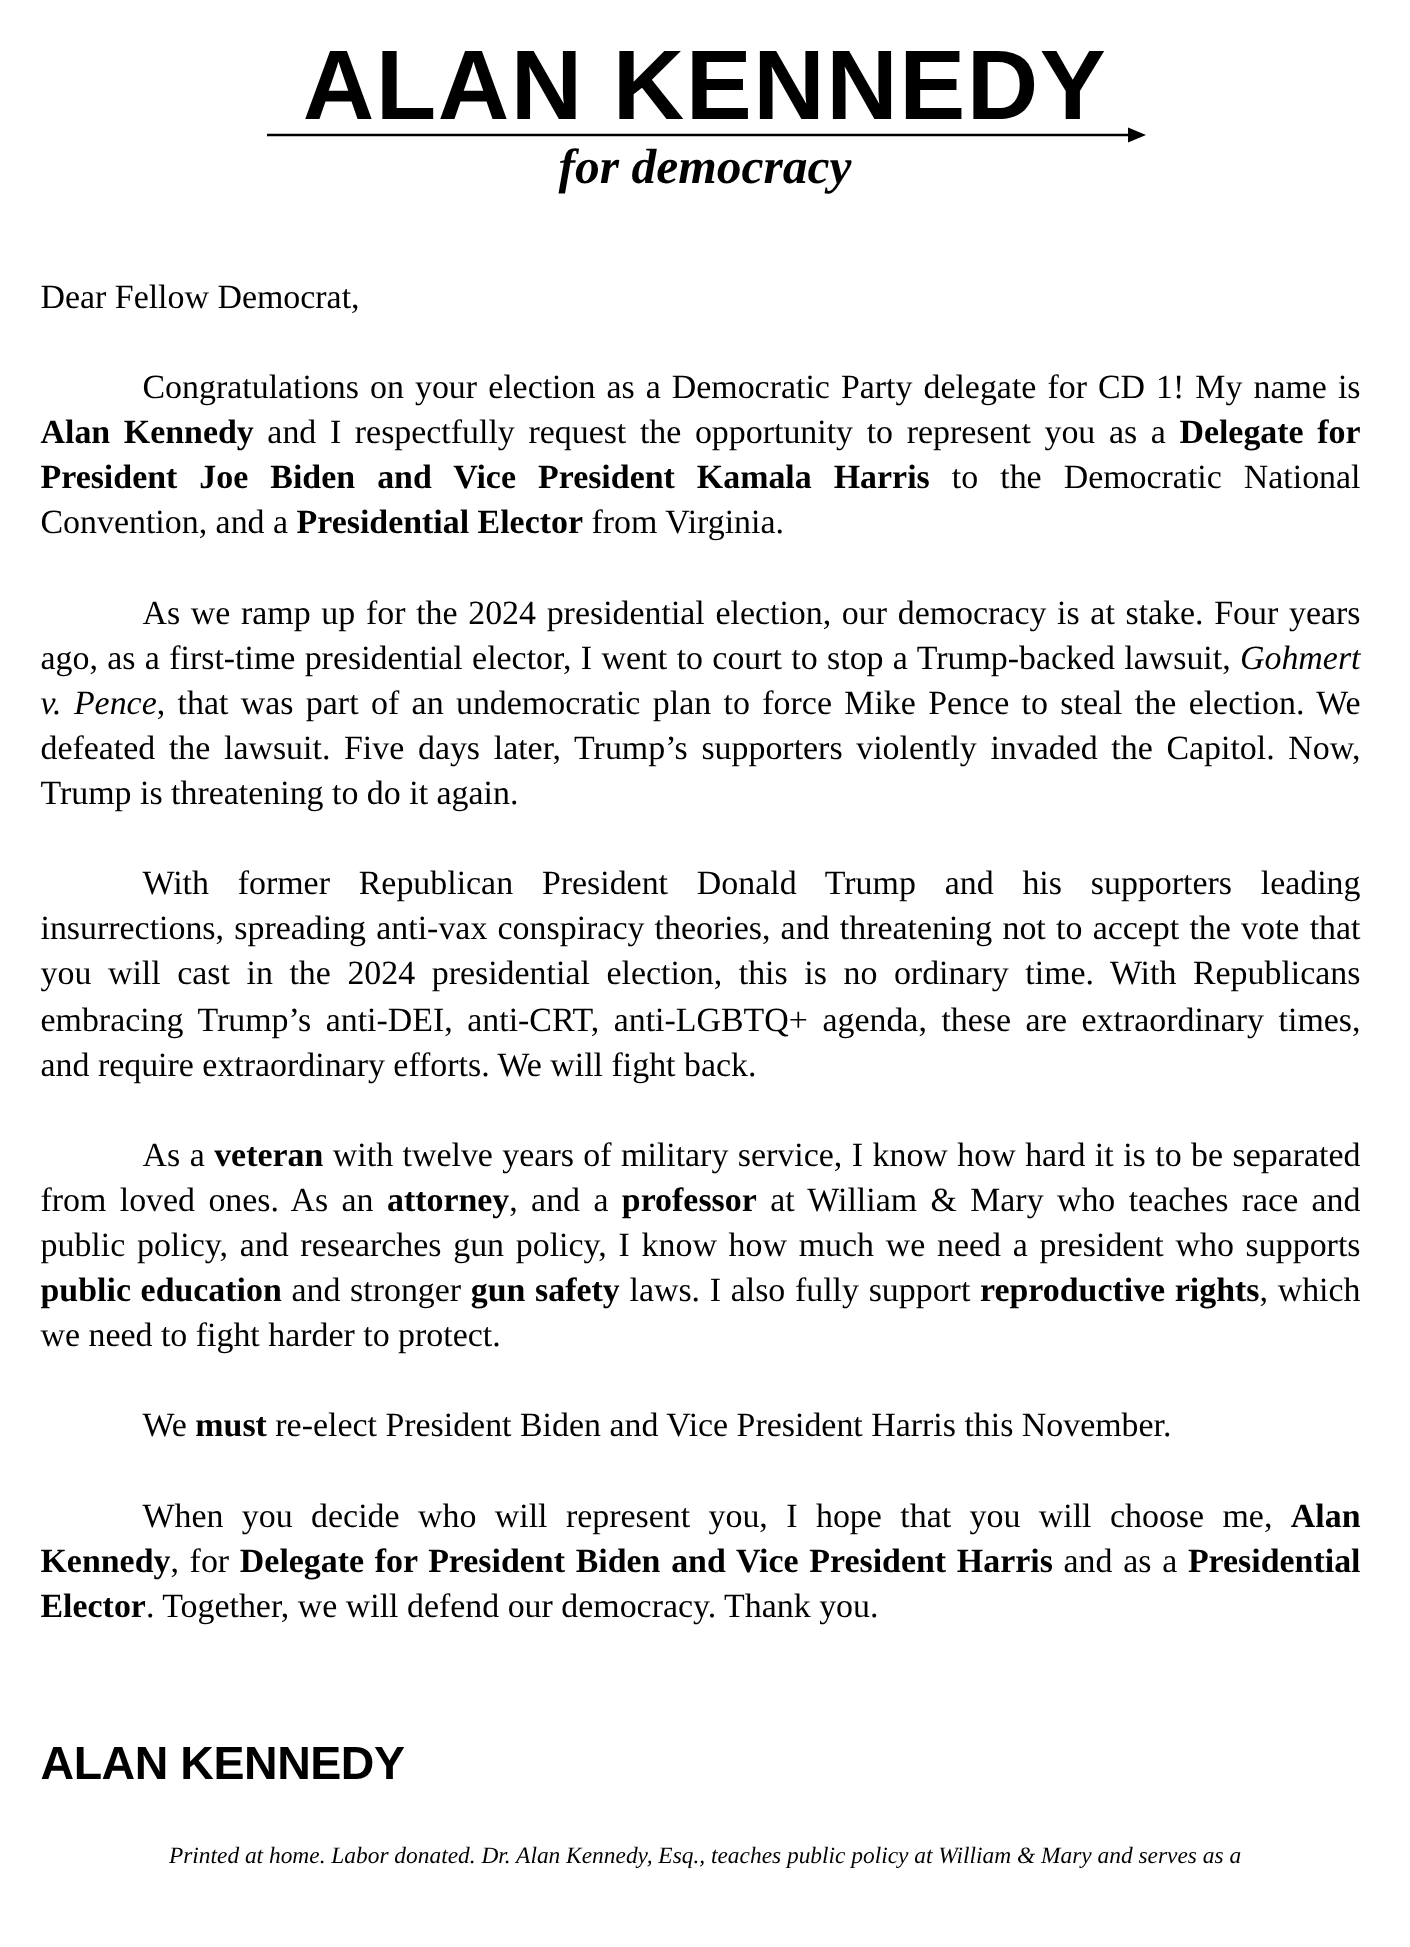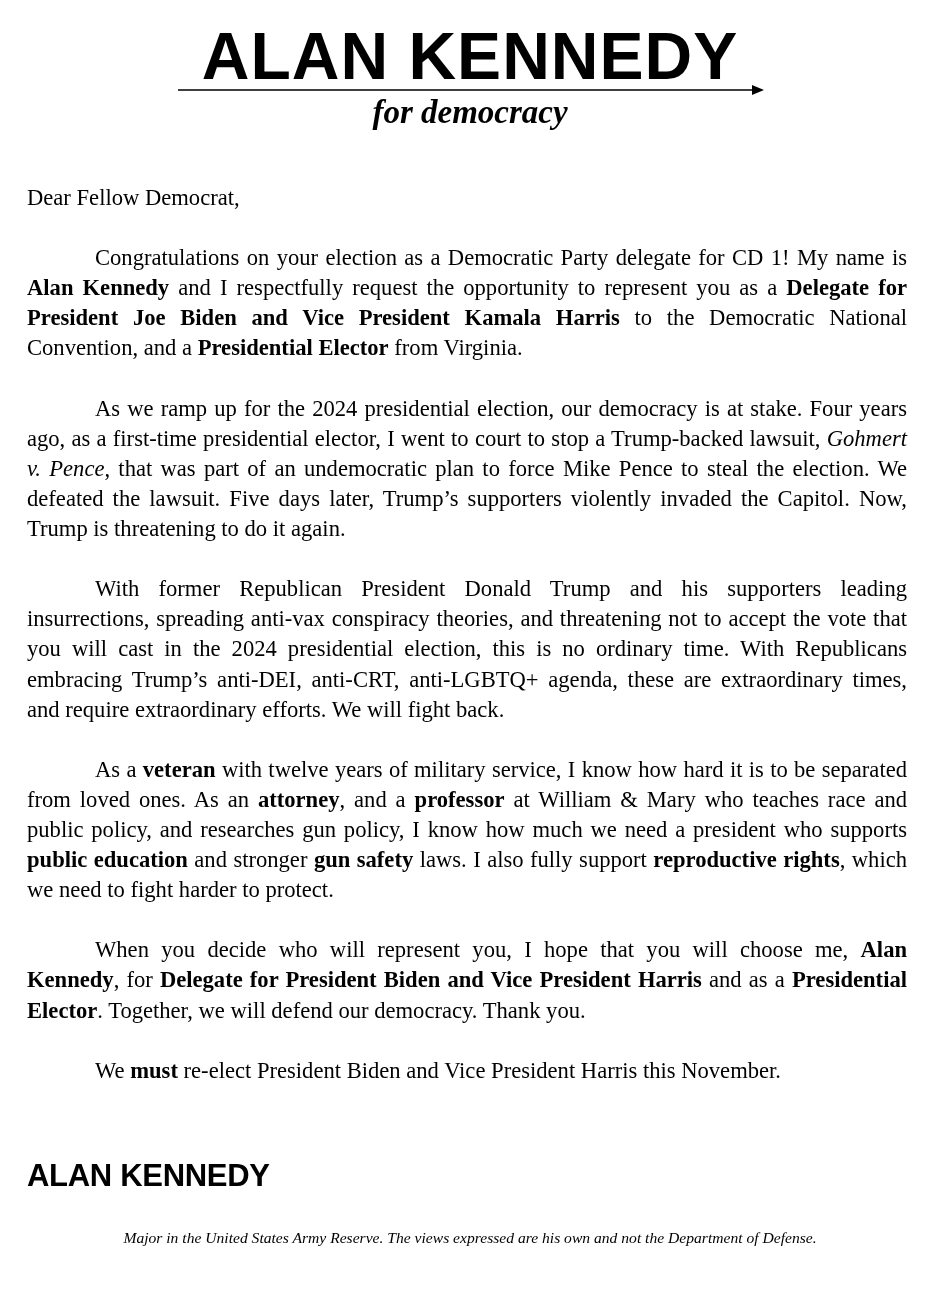--- a/index.html
+++ b/index.html
@@ -49,23 +49,23 @@
   <p class="noj">Dear Fellow Democrat,</p>
 
   <p class="indent"><span>Congratulations on your election as a Democratic Party delegate for CD 1! My name is </span><b>Alan Kennedy</b><span> and I respectfully request the opportunity to represent you as a </span><b>Delegate for President Joe Biden and Vice President Kamala Harris</b><span> to the Democratic National Convention, and a </span><b>Presidential Elector</b><span> from Virginia.</span></p>
 
   <p class="indent"><span>As we ramp up for the 2024 presidential election, our democracy is at stake. Four years ago, as a first-time presidential elector, I went to court to stop a Trump-backed lawsuit, </span><i>Gohmert v. Pence</i><span>, that was part of an undemocratic plan to force Mike Pence to steal the election. We defeated the lawsuit. Five days later, Trump’s supporters violently invaded the Capitol. Now, Trump is threatening to do it again.</span></p>
 
   <p class="indent">With former Republican President Donald Trump and his supporters leading insurrections, spreading anti-vax conspiracy theories, and threatening not to accept the vote that you will cast in the 2024 presidential election, this is no ordinary time. With Republicans embracing Trump’s anti-DEI, anti-CRT, anti-LGBTQ+ agenda, these are extraordinary times, and require extraordinary efforts. We will fight back.</p>
 
   <p class="indent"><span>As a </span><b>veteran</b><span> with twelve years of military service, I know how hard it is to be separated from loved ones. As an </span><b>attorney</b><span>, and a </span><b>professor</b><span> at William &amp; Mary who teaches race and public policy, and researches gun policy, I know how much we need a president who supports </span><b>public education</b><span> and stronger </span><b>gun safety</b><span> laws. I also fully support </span><b>reproductive rights</b><span>, which we need to fight harder to protect.</span></p>
 
+  <p class="indent noj"><span>We </span><b>must</b><span> re-elect President Biden and Vice President Harris this November.</span></p>
+
   <p class="indent"><span>When you decide who will represent you, I hope that you will choose me, </span><b>Alan Kennedy</b><span>, for </span><b>Delegate for President Biden and Vice President Harris</b><span> and as a </span><b>Presidential Elector</b><span>. Together, we will defend our democracy. Thank you.</span></p>
-
-  <p class="indent noj"><span>We </span><b>must</b><span> re-elect President Biden and Vice President Harris this November.</span></p>
 
 </div>
 
 <div class="sig">ALAN KENNEDY</div>
 
 <div class="footer">
-  <div>Major in the United States Army Reserve. The views expressed are his own and not the Department of Defense.</div>
+  <div>Printed at home. Labor donated. Dr. Alan Kennedy, Esq., teaches public policy at William &amp; Mary and serves as a</div>
 </div>
 
 </body></html>

